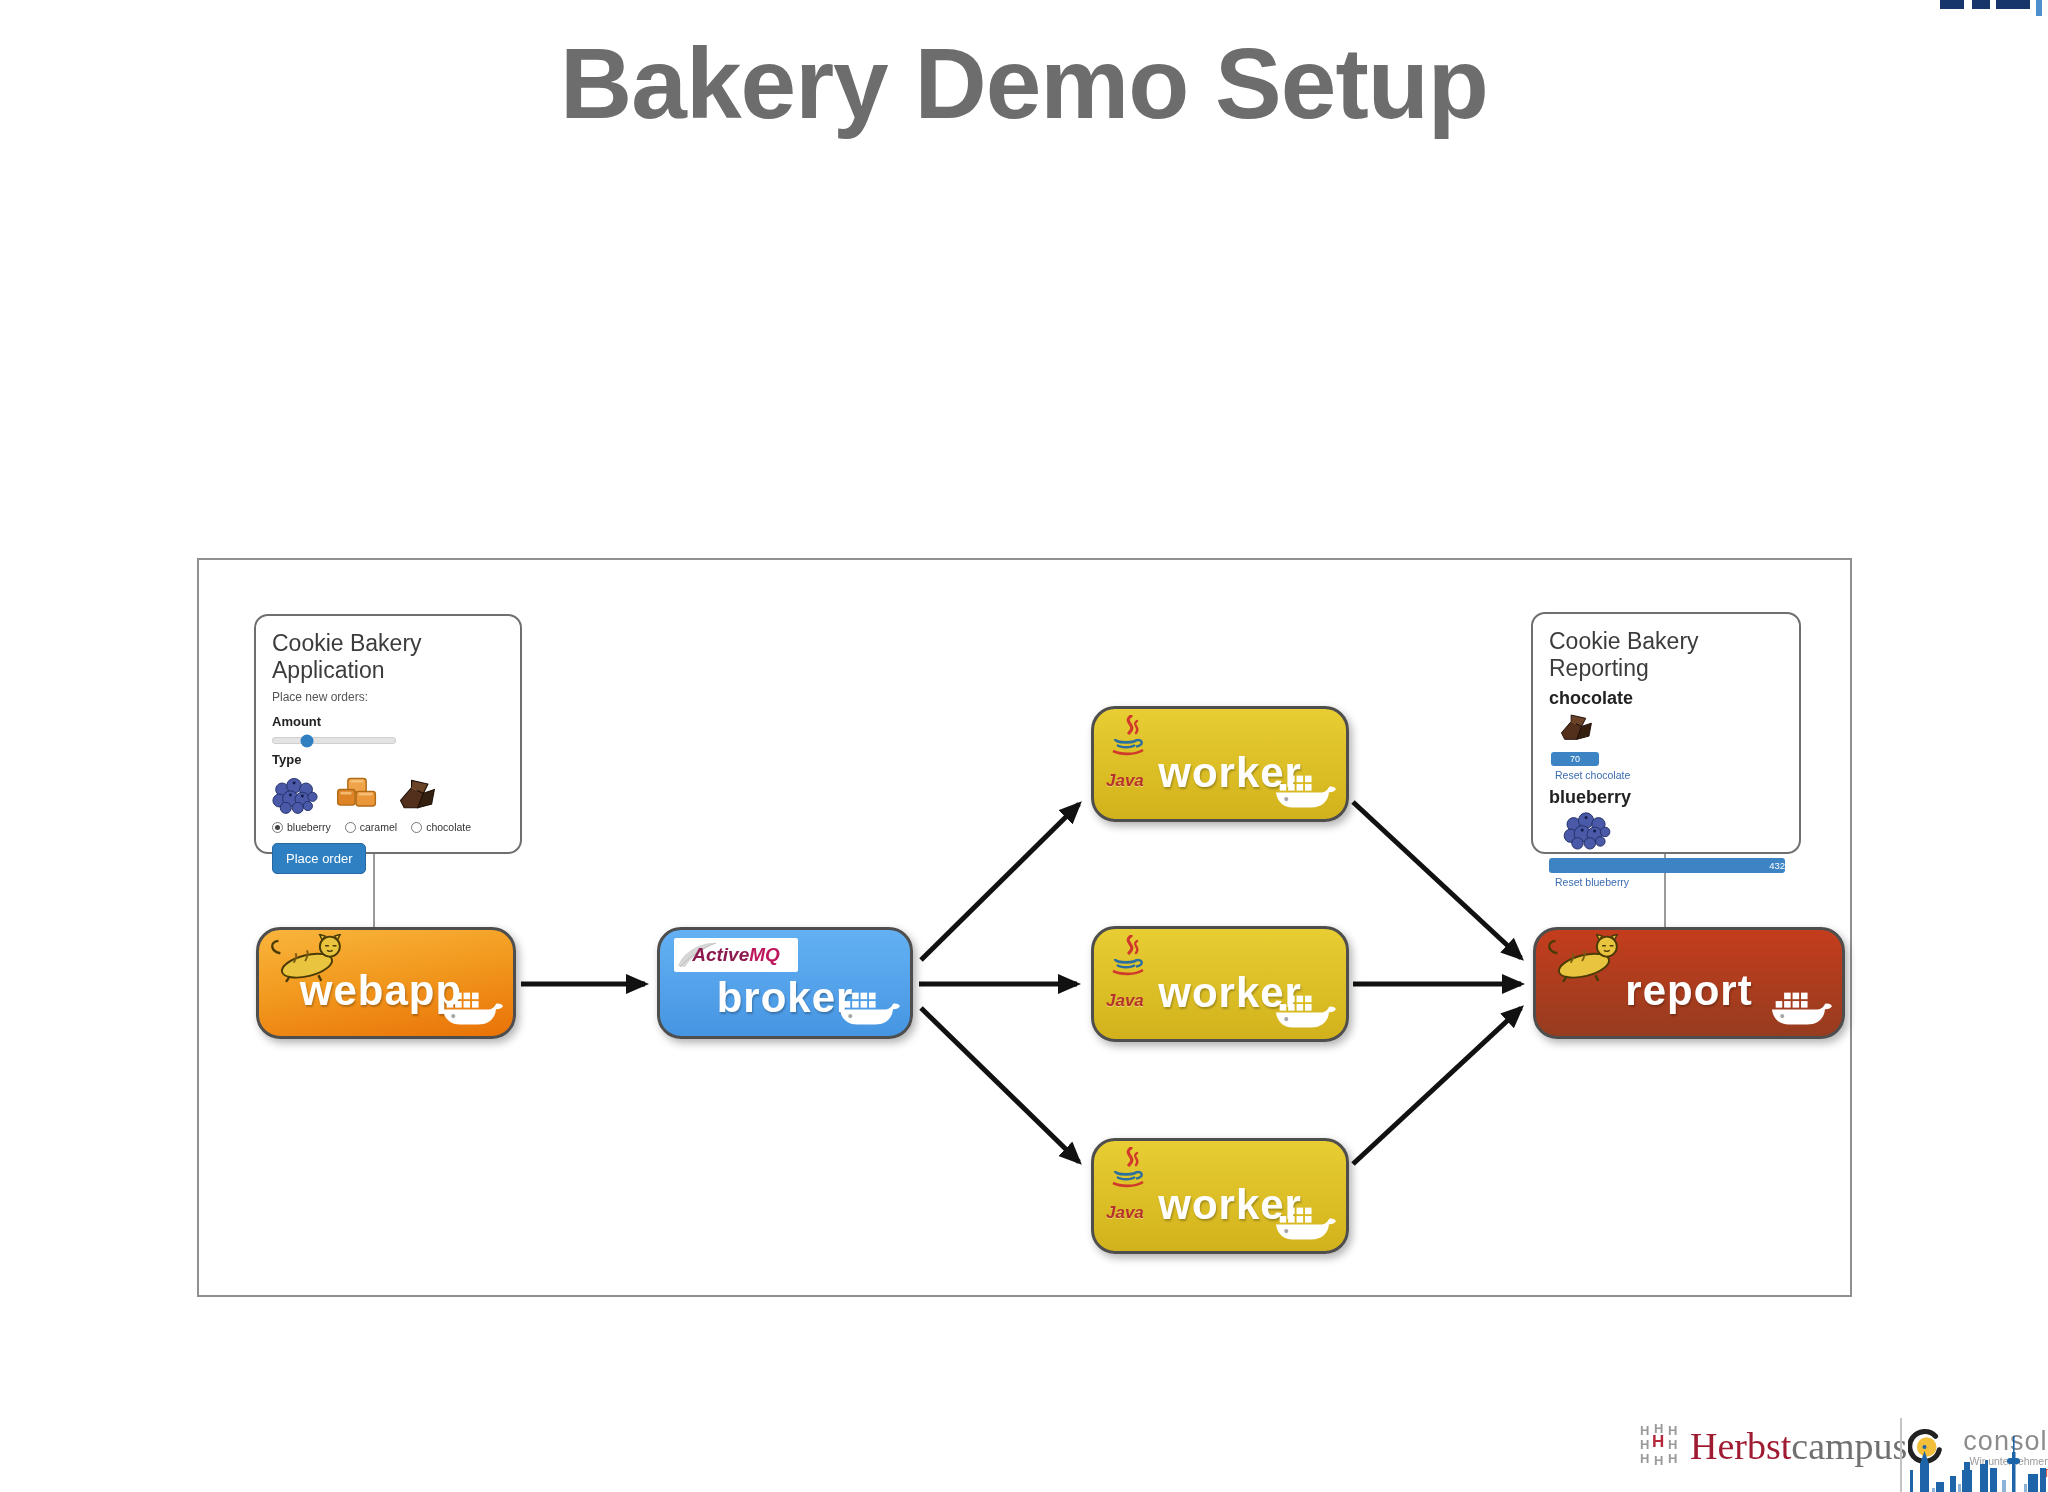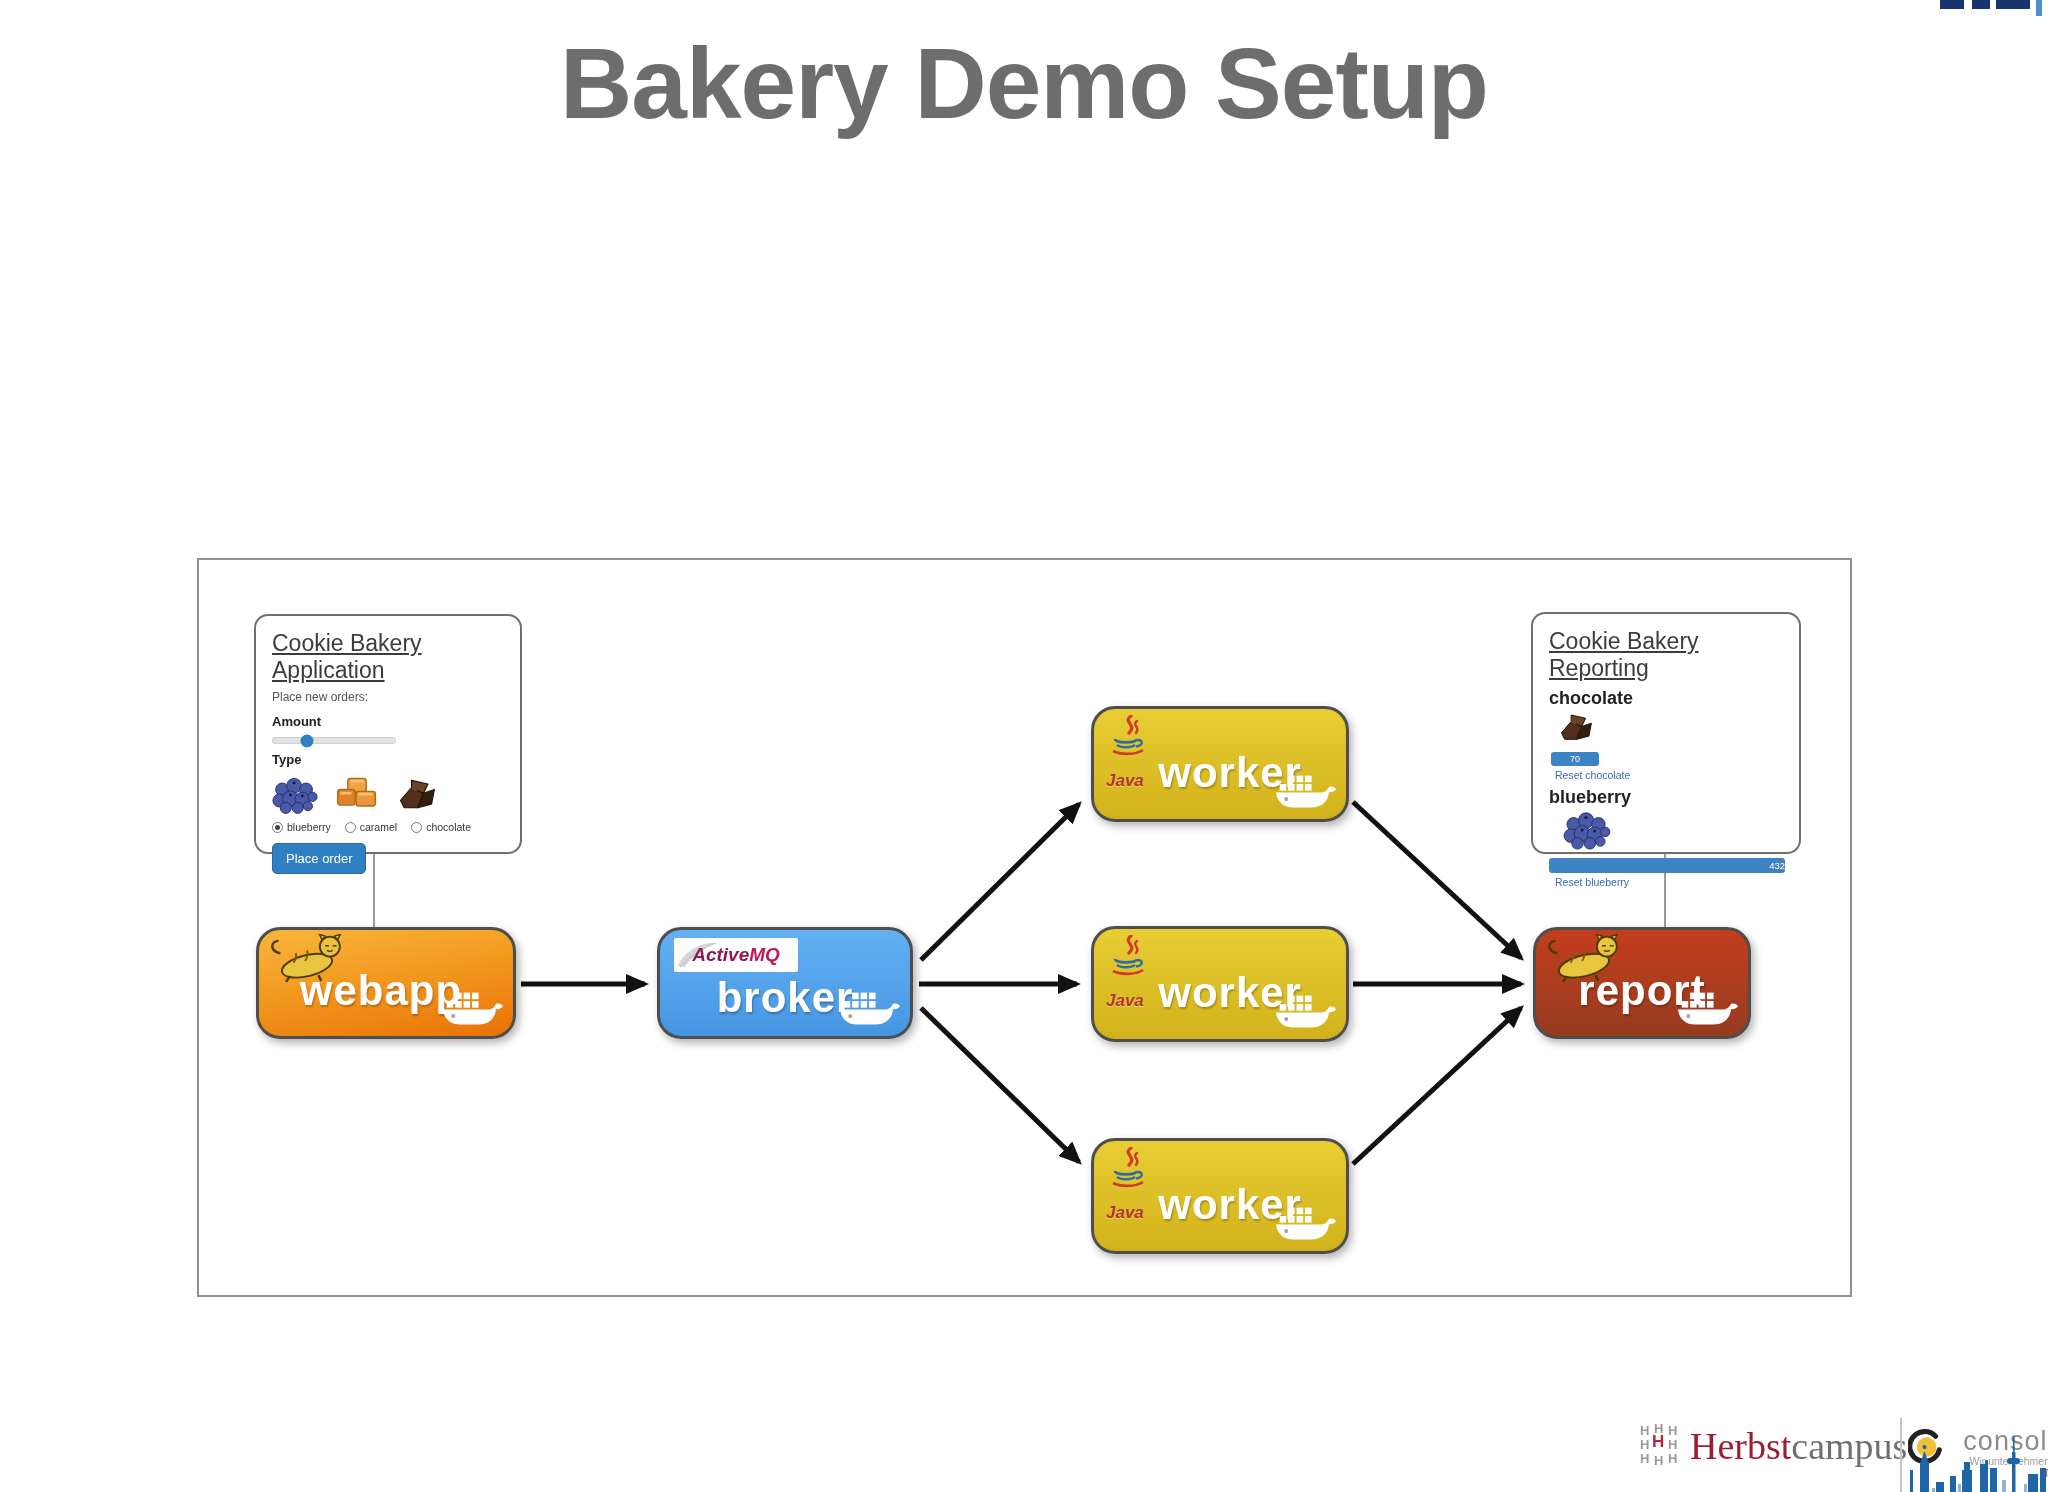--- a/index.html
+++ b/index.html
@@ -21,21 +21,21 @@
   
   .diagram{position:absolute;left:197px;top:558px;width:1651px;height:735px;
            border:2px solid #909090;background:#fff;}
   .wires{position:absolute;left:0;top:0;width:100%;height:100%;pointer-events:none;}
 
   
   .card{position:absolute;background:#fff;border:2px solid #6f6f6f;border-radius:14px;
         box-sizing:border-box;padding:12px 16px;color:#333;}
   .app-card{left:55px;top:54px;width:268px;height:240px;}
   .rep-card{left:1332px;top:52px;width:270px;height:242px;}
-  .card-title{font-size:23px;color:#3c3c3c;margin:2px 0 6px 0;text-decoration:underline;}
+  .card-title{font-size:23px;color:#3c3c3c;margin:2px 0 6px 0;}
   .card-sub{font-size:12px;color:#555;margin-bottom:10px;}
   .field-label{font-size:13px;font-weight:bold;color:#222;margin:8px 0 4px 0;}
 
   .slider{position:relative;width:122px;height:5px;background:#e3e3e3;border:1px solid #cfcfcf;
           border-radius:3px;margin:8px 0 4px 0;}
   .slider-thumb{position:absolute;left:28%;top:50%;width:13px;height:13px;border-radius:50%;
           background:#2f7fc1;transform:translate(-50%,-50%);}
 
   .type-row{display:flex;gap:16px;align-items:flex-end;margin:4px 0 2px 0;height:44px;}
   .type-row svg{display:block;}
@@ -60,21 +60,21 @@
   
   .node{position:absolute;border:3px solid #4e4e4e;border-radius:24px;
         box-shadow:3px 4px 8px rgba(0,0,0,.30);box-sizing:border-box;}
   .node-webapp{left:57px;top:367px;width:260px;height:112px;
         background:linear-gradient(170deg,#f9b53c 0%,#f29a1f 45%,#e97207 100%);}
   .node-broker{left:458px;top:367px;width:256px;height:112px;
         background:linear-gradient(180deg,#63b1f3 0%,#4695e2 100%);}
   .node-worker{left:892px;width:258px;height:116px;
         background:linear-gradient(180deg,#e8cd33 0%,#d2b21c 100%);}
   .w1{top:146px;} .w2{top:366px;} .w3{top:578px;}
-  .node-report{left:1334px;top:367px;width:218px;height:112px;
+  .node-report{left:1334px;top:367px;width:312px;height:112px;
         background:linear-gradient(180deg,#c43d1d 0%,#963c1f 100%);}
 
   .nlabel{position:absolute;left:48%;top:58%;transform:translate(-50%,-50%);
         color:#fff;font-size:42px;font-weight:700;letter-spacing:1px;
         text-shadow:1px 2px 2px rgba(0,0,0,.25);white-space:nowrap;}
   .node-broker .nlabel{top:64%;left:50%;}
   .node-worker .nlabel{left:54%;}
   .node-report .nlabel{left:50%;}
 
   .whale{position:absolute;right:10px;bottom:4px;width:62px;height:45px;color:#fff;}

